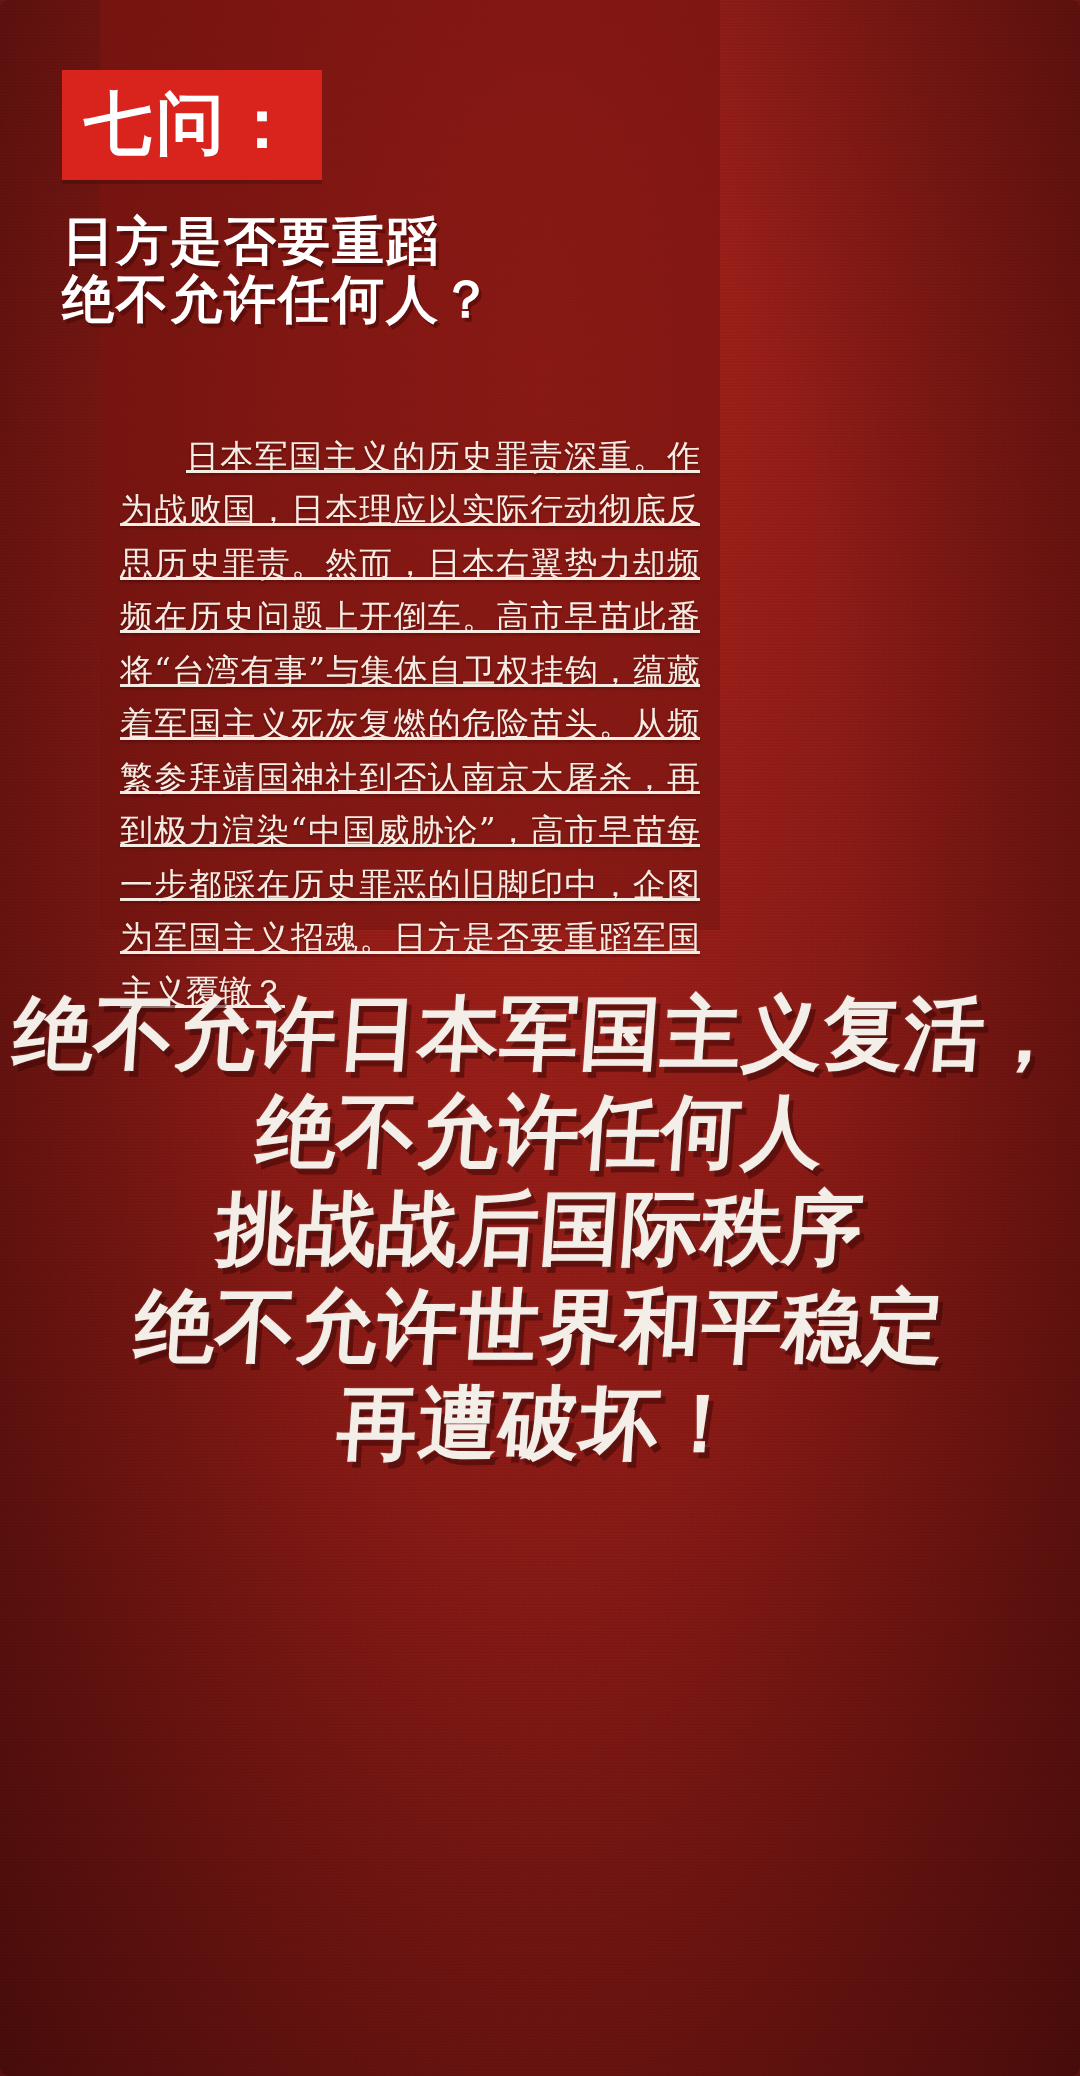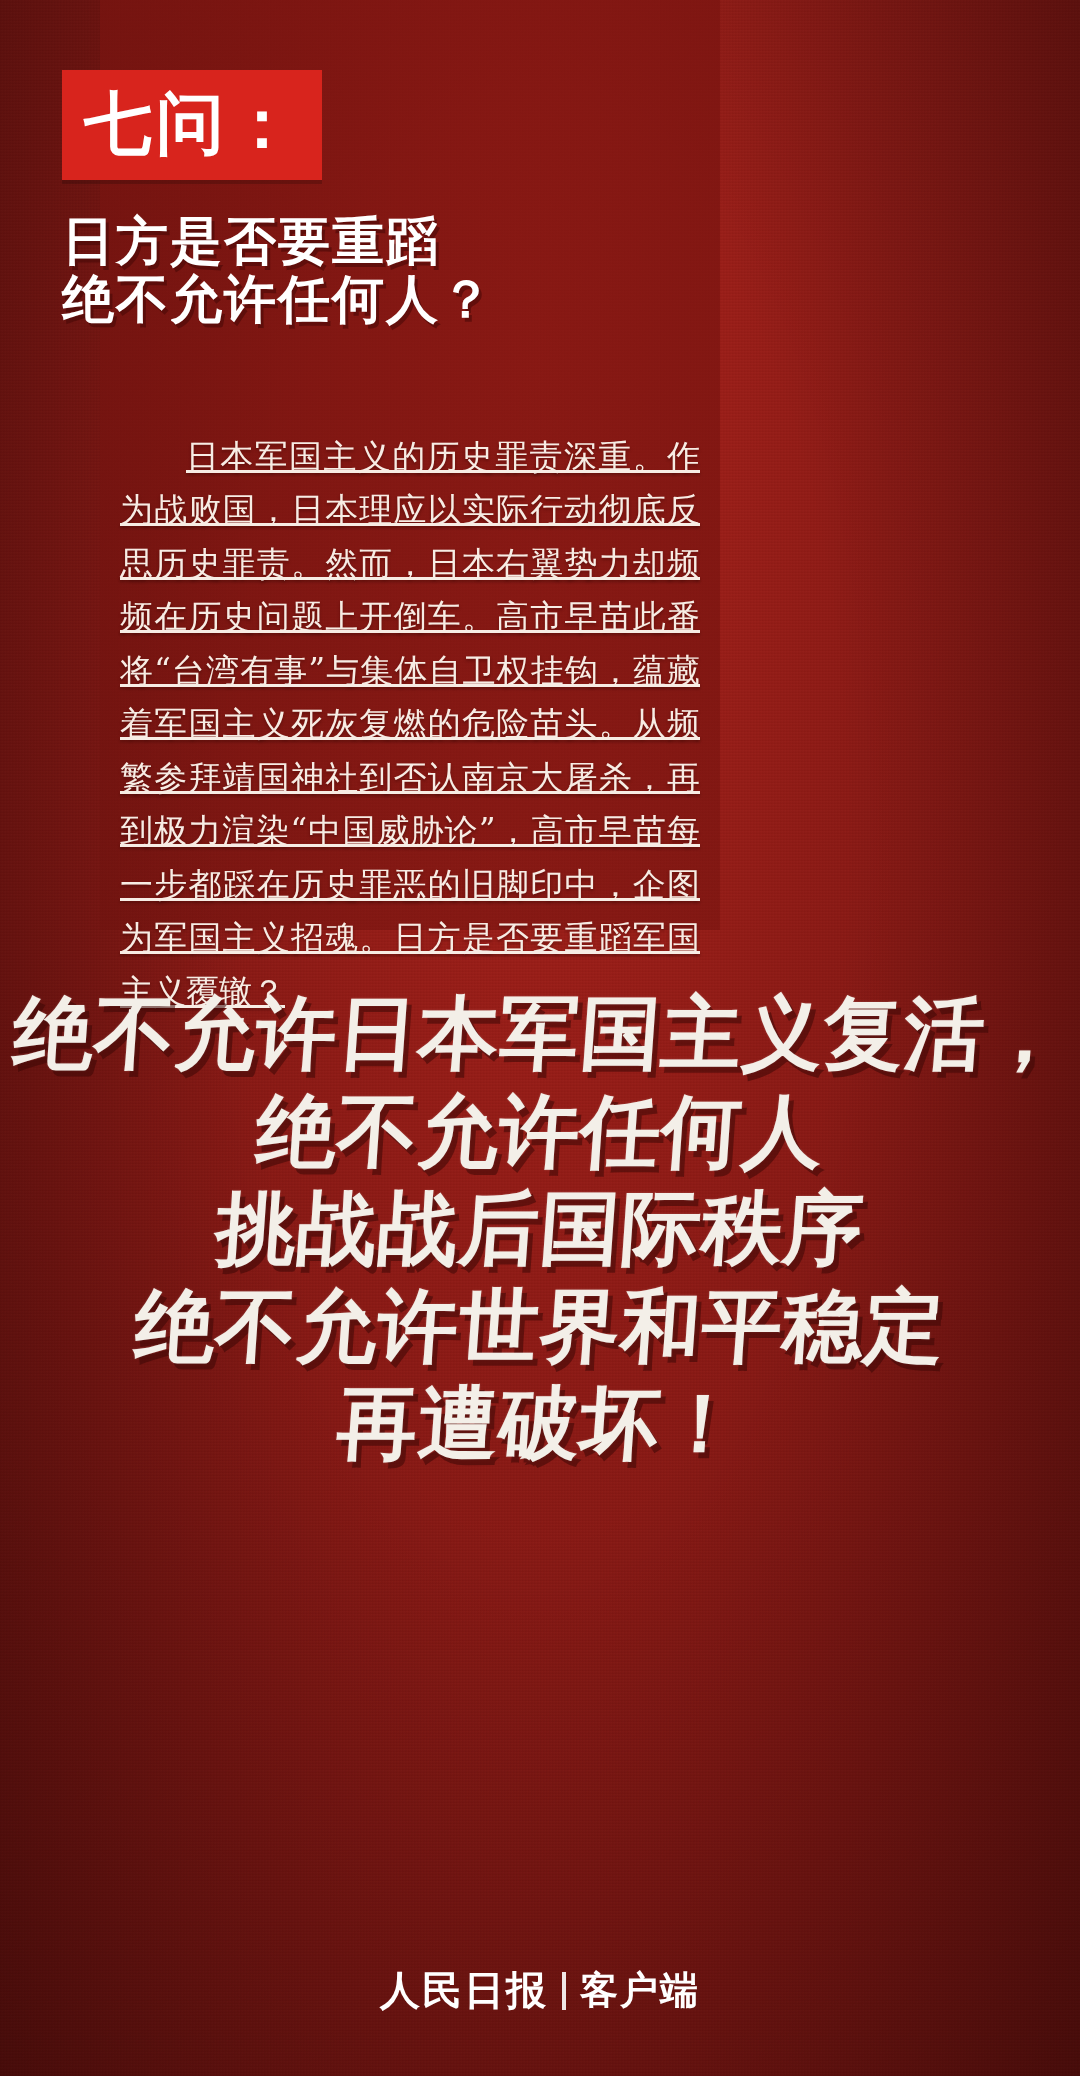--- a/index.html
+++ b/index.html
@@ -15,20 +15,21 @@
     font-family: "Liberation Sans", sans-serif;
   }
 
   
   .poster {
     position: absolute;
     inset: 0;
     background:
       radial-gradient(ellipse at 50% 18%, rgba(175,35,28,0.95) 0%, rgba(140,26,21,0.95) 45%, rgba(110,18,15,1) 100%),
       linear-gradient(180deg, #9c1f19 0%, #8a1914 55%, #731310 100%);
+    border-radius: 9px;
   }
   .noise {
     position: absolute;
     inset: 0;
     opacity: .28;
     background-image:
       repeating-linear-gradient(0deg, rgba(0,0,0,.10) 0px, rgba(0,0,0,.10) 1px, rgba(255,255,255,.03) 2px, rgba(255,255,255,.03) 3px),
       repeating-linear-gradient(90deg, rgba(0,0,0,.08) 0px, rgba(0,0,0,.08) 1px, rgba(255,255,255,.02) 2px, rgba(255,255,255,.02) 3px);
   }
   .vignette {
@@ -170,18 +171,13 @@
   <div class="body-text">日本军国主义的历史罪责深重。作为战败国，日本理应以实际行动彻底反思历史罪责。然而，日本右翼势力却频频在历史问题上开倒车。高市早苗此番将“台湾有事”与集体自卫权挂钩，蕴藏着军国主义死灰复燃的危险苗头。从频繁参拜靖国神社到否认南京大屠杀，再到极力渲染“中国威胁论”，高市早苗每一步都踩在历史罪恶的旧脚印中，企图为军国主义招魂。日方是否要重蹈军国主义覆辙？</div>
 
   <div class="slogan">
     <span class="sl s1">绝不允许日本军国主义复活，</span>
     <span class="sl s2">绝不允许任何人</span>
     <span class="sl s3">挑战战后国际秩序</span>
     <span class="sl s4">绝不允许世界和平稳定</span>
     <span class="sl s5">再遭破坏！</span>
   </div>
 
-  <div class="footer">
-    <span class="rmrb">人民日报</span>
-    <span class="bar"></span>
-    <span class="client">客户端</span>
-  </div>
 </div>
 
 </body></html>

